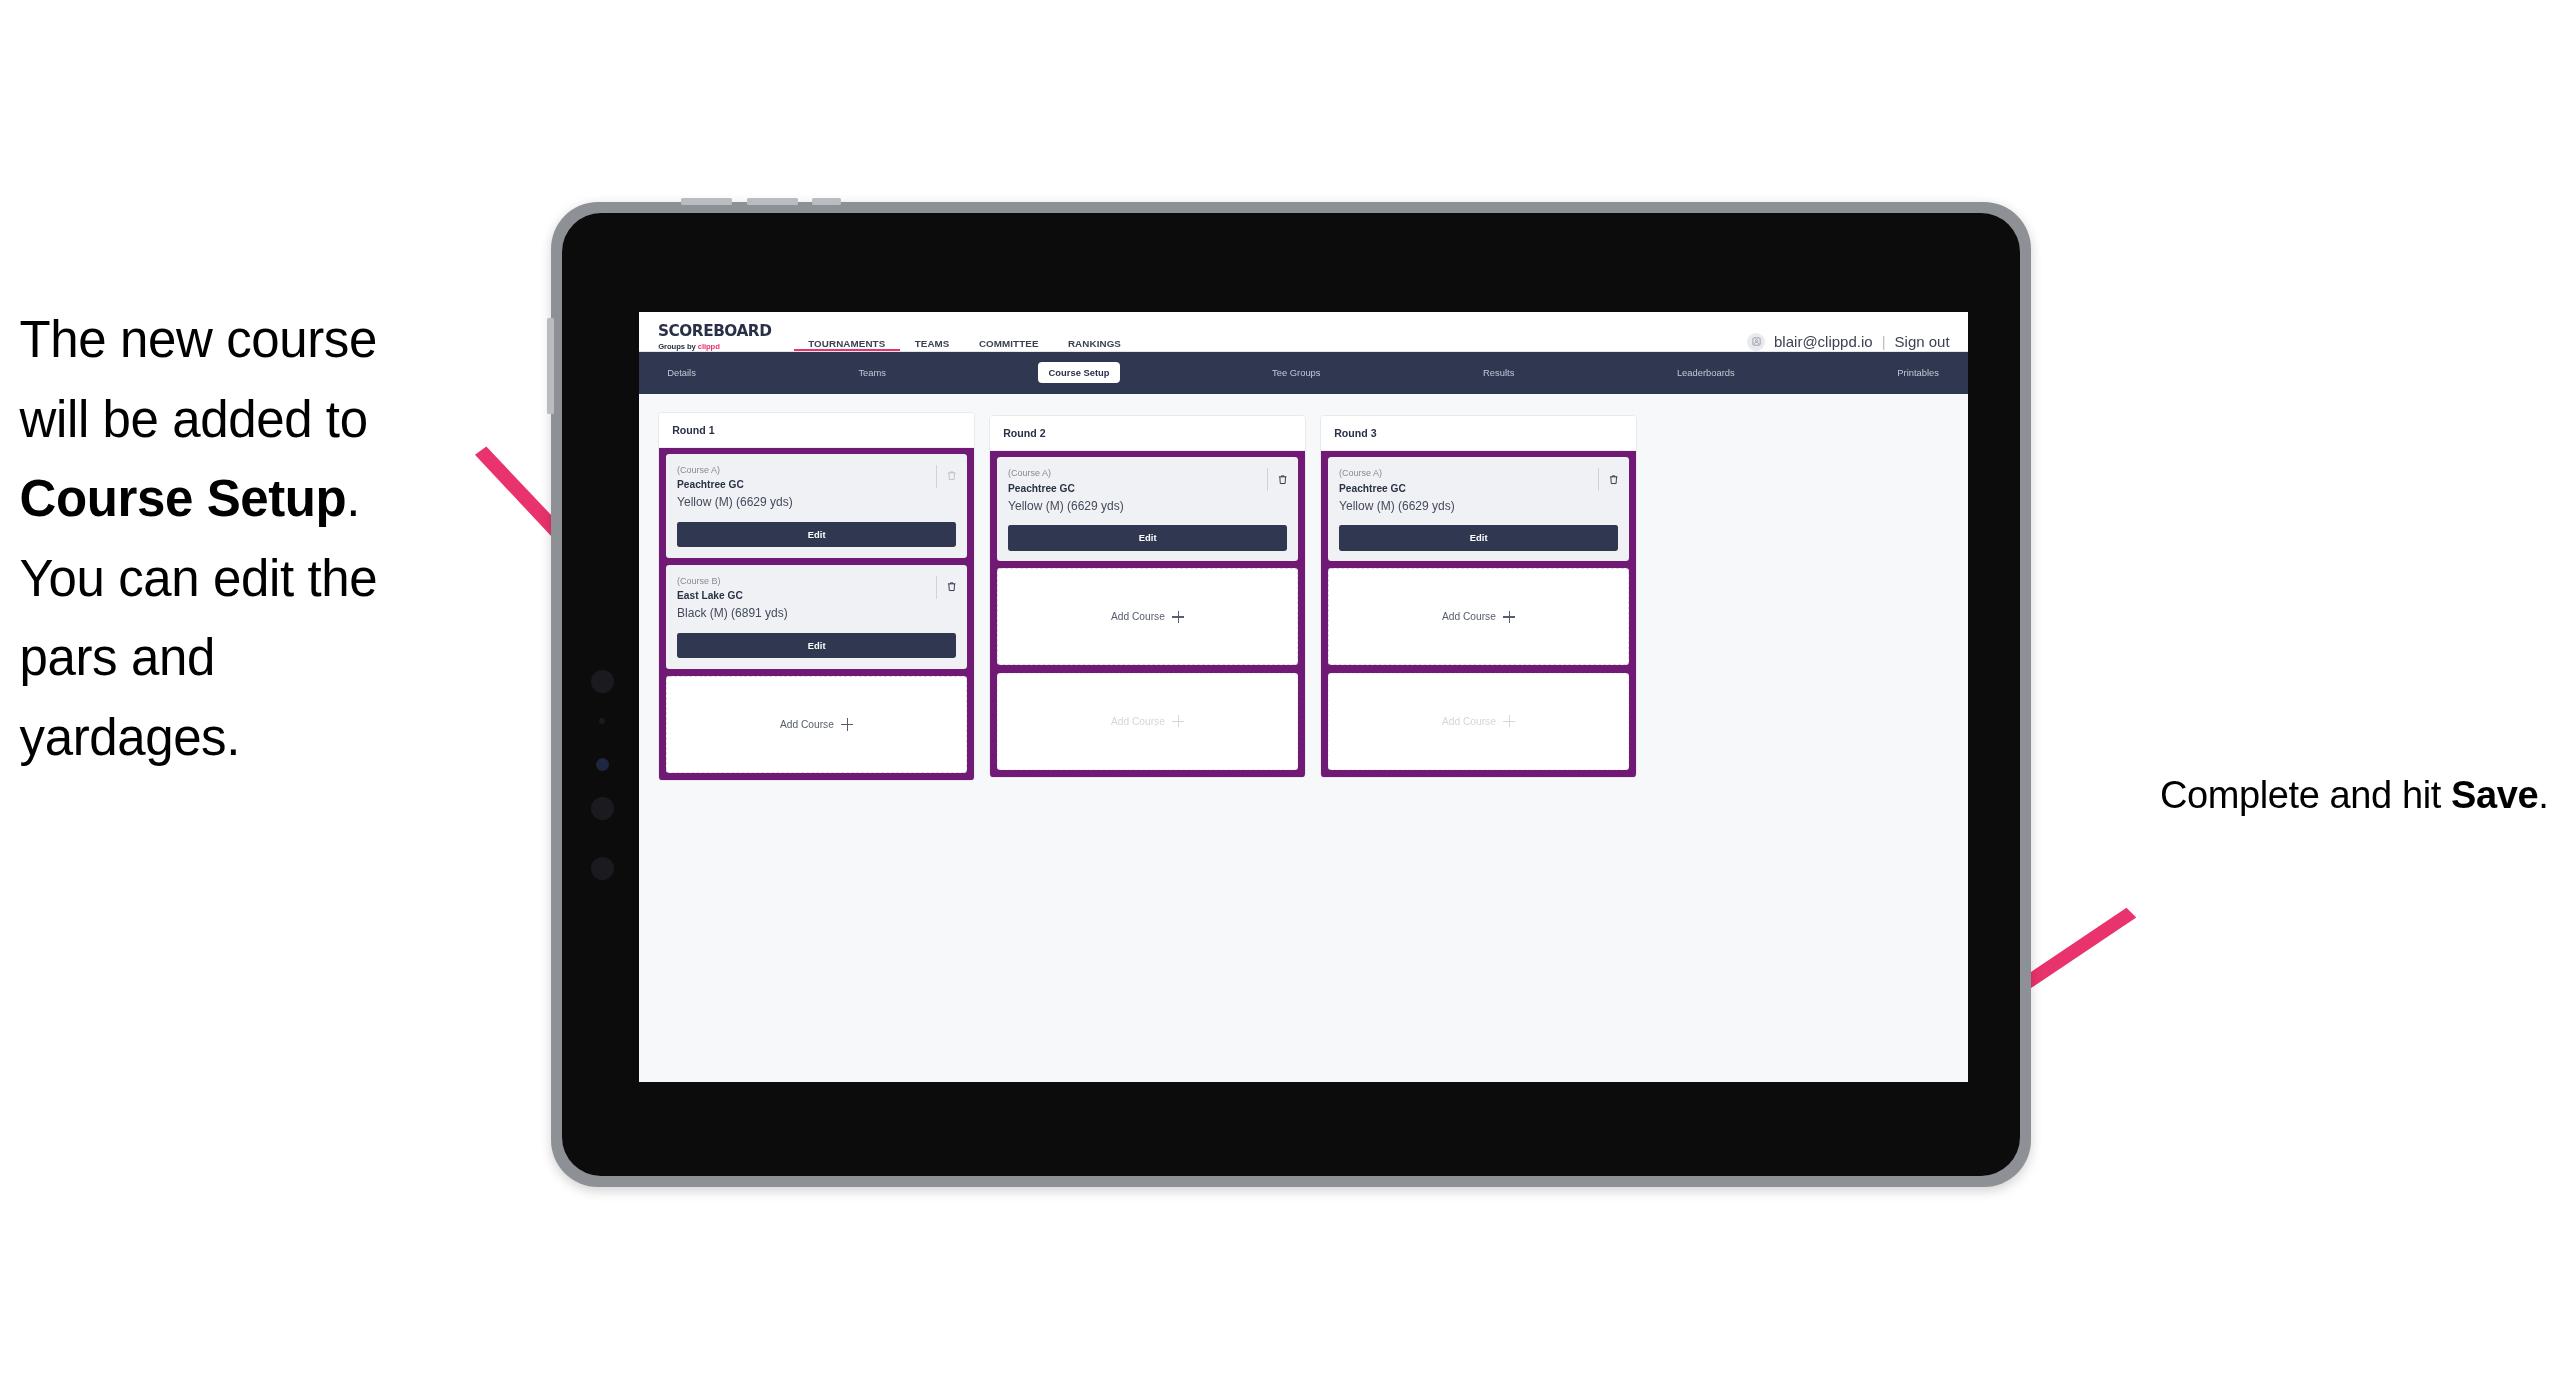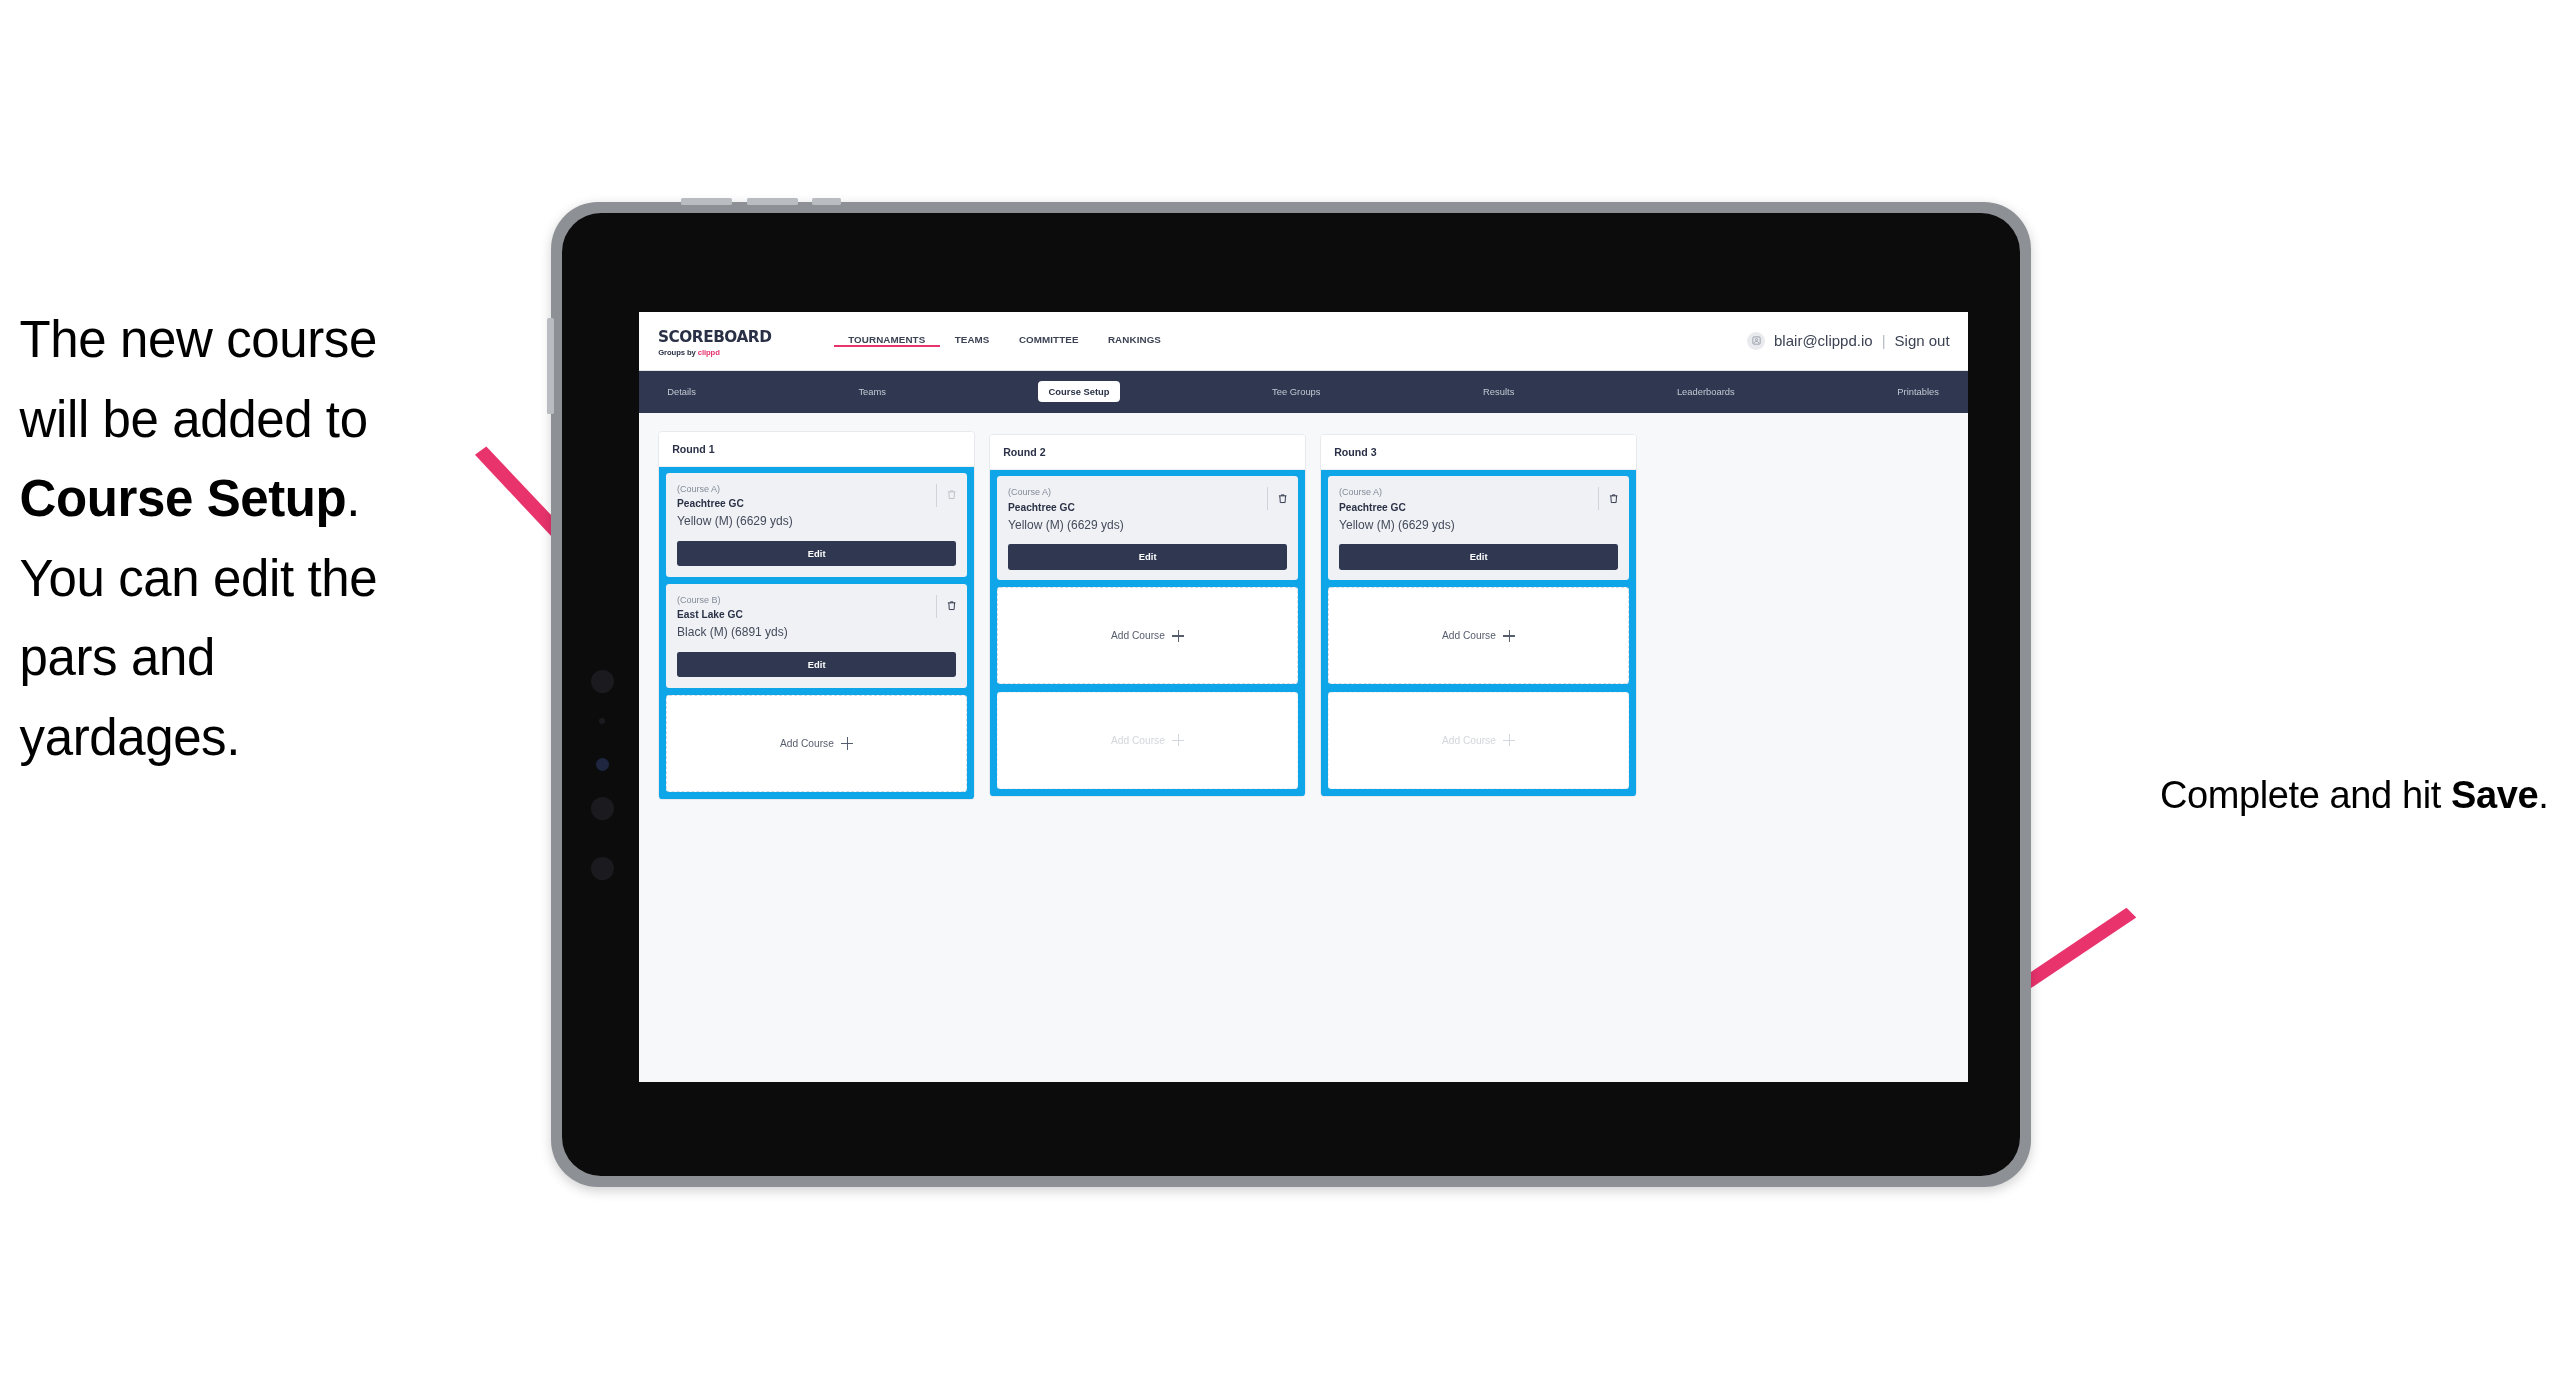--- a/index.html
+++ b/index.html
@@ -76,25 +76,24 @@
   #app-screen {
     position: absolute;
     left: 77px; top: 99px;
     width: 1329px; height: 770px;
     background: #f7f8fa;
     overflow: hidden;
   }
 
   
   #topbar {
-    height: 59px; background: #ffffff;
+    height: 40px; background: #ffffff;
     border-bottom: 0.8px solid #e3e5e9;
-    display: flex; align-items: center;
+    display: flex; align-items: flex-end;
     position: relative;
-    gap: 40px;
   }
   #brand {
     padding: 4.9px 0 0 19.6px;
     display: flex; flex-direction: column; justify-content: center;
     min-width: 102px;
   }
   #brand-title {
     font-family: "DejaVu Sans", sans-serif;
     font-weight: 700;
     font-size: 16.3px;
@@ -204,21 +203,21 @@
     border: 0.8px solid #e7e9ed;
     border-radius: 4.1px;
     overflow: hidden;
   }
   .round-head {
     padding: 11.4px 13px 10.6px 13px;
     font-size: 10.6px; font-weight: 700; color: #2a3147;
     border-bottom: 0.8px solid #eceef1;
     background: #fff;
   }
-  .round-body { padding: 6.5px 7.3px 7.3px 7.3px; background: #0ea5e9; }
+  .round-body { padding: 6.5px 7.3px 7.3px 7.3px; background: #701a75; }
 
   .course-card {
     background: #eff1f4;
     border-radius: 3.3px;
     padding: 9.8px 10.6px 10.6px 10.6px;
     margin-bottom: 7.3px;
     position: relative;
   }
   .course-label { font-size: 9px; color: #848b99; line-height: 1.5; }
   .course-name { font-size: 10.2px; font-weight: 700; color: #2a3147; line-height: 1.55; }

